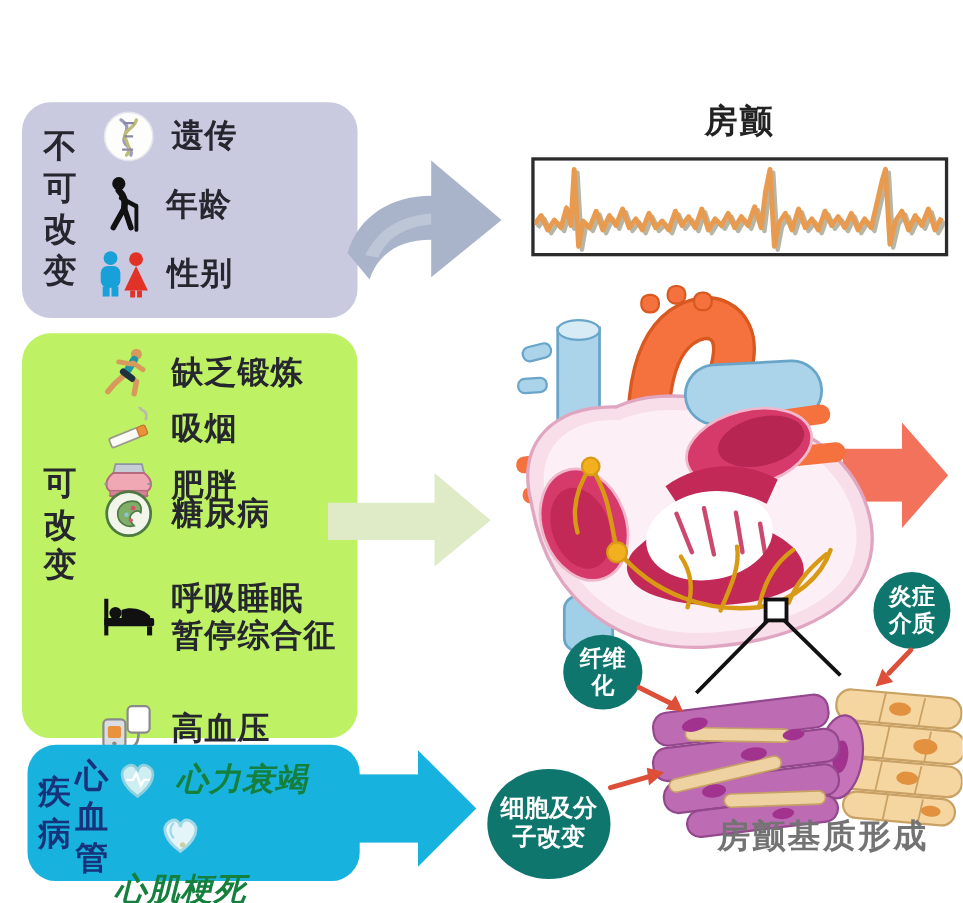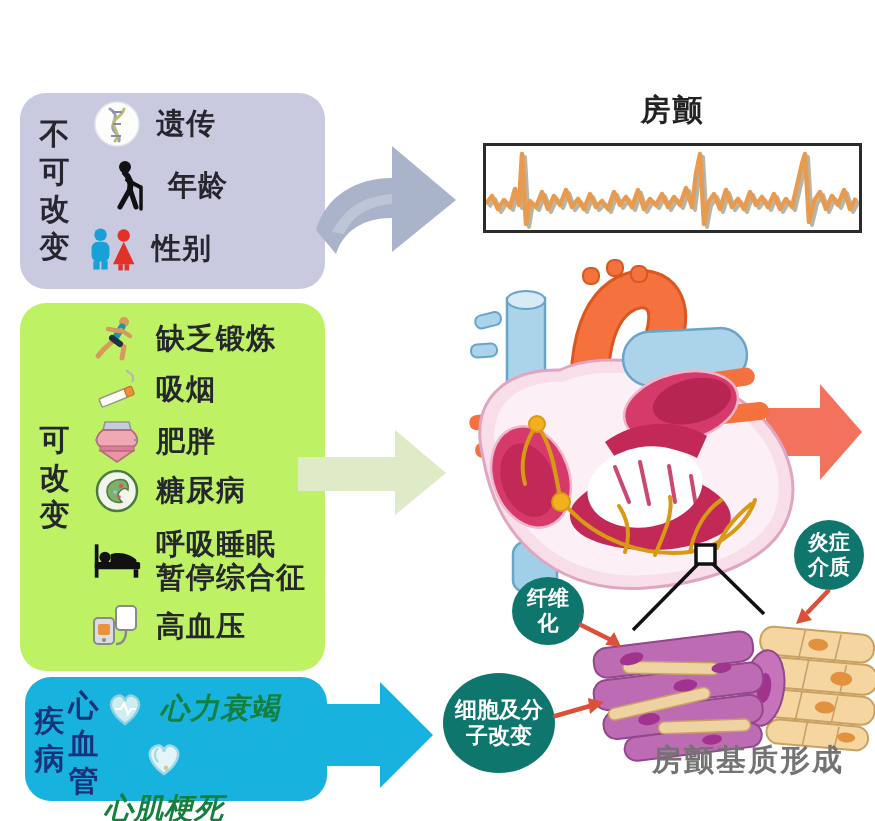--- a/index.html
+++ b/index.html
@@ -25,21 +25,21 @@
   .ecg-title { position:absolute; left:483px; top:90px; width:379px; text-align:center;
                font-size:30px; font-weight:700; color:#222; letter-spacing:2px; }
 
   .badge { position:absolute; background:#0f766e; border-radius:50%;
            display:flex; align-items:center; justify-content:center; text-align:center; }
   .badge span { color:#fff; font-weight:700; word-break:break-all; line-height:1.2; }
   .badge-fibrosis { left:512px; top:577px; width:72px; height:68px; }
   .badge-fibrosis span { font-size:21px; width:46px; }
   .badge-inflammation { left:794px; top:520px; width:70px; height:70px; }
   .badge-inflammation span { font-size:21px; width:46px; }
-  .badge-cellular { left:443px; top:673px; width:112px; height:100px; }
+  .badge-cellular { left:443px; top:699px; width:112px; height:100px; }
   .badge-cellular span { font-size:22px; width:94px; }
 
   .caption { position:absolute; left:652px; top:740px; font-size:30px; font-weight:700; color:#737373; letter-spacing:2px; }
 
   svg { display:block; }
   .abs { position:absolute; }
 </style>
 </head>
 <body>
 
@@ -54,21 +54,21 @@
       <svg width="48" height="48" viewBox="0 0 48 48">
         <circle cx="24" cy="24" r="22" fill="#fdfdfb" stroke="#e4e4ec" stroke-width="1.5"></circle>
         <path d="M17,9 C30,17 14,25 22,32 C26,36 27,38 26,41" fill="none" stroke="#9b9bbd" stroke-width="3" stroke-linecap="round"></path>
         <path d="M31,9 C30,13 28,15 24,18 C14,25 30,33 22,41" fill="none" stroke="#bcbc74" stroke-width="3" stroke-linecap="round"></path>
         <path d="M19,12 L29,12 M18,36 L28,36 M20,24 L28,24" stroke="#8a8aa8" stroke-width="2"></path>
       </svg>
     </span>
     <span class="ilabel">遗传</span>
   </div>
 
-  <div class="row" style="left:104px; top:160px;align-items:center;">
+  <div class="row" style="left:87px; top:160px;align-items:center;">
     <span class="icn">
       <svg width="44" height="52" viewBox="0 0 44 52">
         <circle cx="18" cy="7" r="6" fill="#111"></circle>
         <path d="M18,13 C23,18 24,24 23,29" fill="none" stroke="#111" stroke-width="6" stroke-linecap="round"></path>
         <path d="M23,29 L13,47 M23,29 L29,47" fill="none" stroke="#111" stroke-width="5" stroke-linecap="round"></path>
         <path d="M20,20 L33,27" fill="none" stroke="#111" stroke-width="4" stroke-linecap="round"></path>
         <path d="M34,27 L34,49" stroke="#111" stroke-width="3.5" stroke-linecap="round"></path>
       </svg>
     </span>
     <span class="ilabel">年龄</span>
@@ -127,21 +127,21 @@
         <path d="M12,2 L36,2 L38,10 L10,10 Z" fill="#c6ccd6" stroke="#8e96a4" stroke-width="1.6"></path>
         <path d="M10,10 C2,16 2,24 8,27 L40,27 C46,24 46,16 38,10 Z" fill="#f0a8b4" stroke="#b86a7e" stroke-width="1.8"></path>
         <rect x="7" y="26" width="34" height="5" fill="#d87f98" stroke="#b86a7e" stroke-width="1.2"></rect>
         <path d="M8,31 L40,31 L24,42 Z" fill="#ee93a6" stroke="#b86a7e" stroke-width="1.6"></path>
         <path d="M2,20 L7,20 M41,20 L46,20" stroke="#8e96a4" stroke-width="2" stroke-dasharray="3 2"></path>
       </svg>
     </span>
     <span class="ilabel">肥胖</span>
   </div>
 
-  <div class="row" style="left:92px; top:468px;">
+  <div class="row" style="left:92px; top:444px;">
     <span class="icn">
       <svg width="46" height="46" viewBox="0 0 46 46">
         <circle cx="23" cy="23" r="20" fill="#f2f6ea" stroke="#4d7a42" stroke-width="2.5"></circle>
         <path d="M30,12 C20,10 13,16 13,23 C13,31 20,36 28,34 C24,30 23,26 26,23 C29,20 32,20 34,22 C35,17 34,14 30,12 Z" fill="#7fae68" stroke="#4d7a42" stroke-width="1.5"></path>
         <circle cx="27" cy="18" r="2.2" fill="#d8536a"></circle>
         <circle cx="21" cy="24" r="2" fill="#8fc4d8"></circle>
         <circle cx="25" cy="29" r="1.8" fill="#d8536a"></circle>
       </svg>
     </span>
     <span class="ilabel">糖尿病</span>
@@ -154,21 +154,21 @@
         <circle cx="14" cy="17" r="6" fill="#111"></circle>
         <path d="M20,14 C30,10 42,14 48,20 L48,24 L20,24 Z" fill="#111"></path>
         <rect x="3" y="22" width="49" height="8" rx="2" fill="#111"></rect>
         <rect x="45" y="30" width="5" height="9" fill="#111"></rect>
       </svg>
     </span>
     <span class="ilabel">呼吸睡眠
 暂停综合征</span>
   </div>
 
-  <div class="row" style="left:92px; top:604px;gap:14px;">
+  <div class="row" style="left:92px; top:640px;gap:14px;">
     <span class="icn">
       <svg width="50" height="46" viewBox="0 0 50 46">
         <rect x="24" y="2" width="20" height="24" rx="4" fill="#ffffff" stroke="#8a8a8a" stroke-width="2"></rect>
         <rect x="2" y="14" width="20" height="26" rx="4" fill="#dadde2" stroke="#8a8a8a" stroke-width="2"></rect>
         <rect x="6" y="20" width="12" height="11" rx="2" fill="#e8923c"></rect>
         <circle cx="12" cy="36" r="2" fill="#8a8a8a"></circle>
         <path d="M34,26 C34,36 30,40 24,40" fill="none" stroke="#8a8a8a" stroke-width="2.4"></path>
       </svg>
     </span>
     <span class="ilabel">高血压</span>

